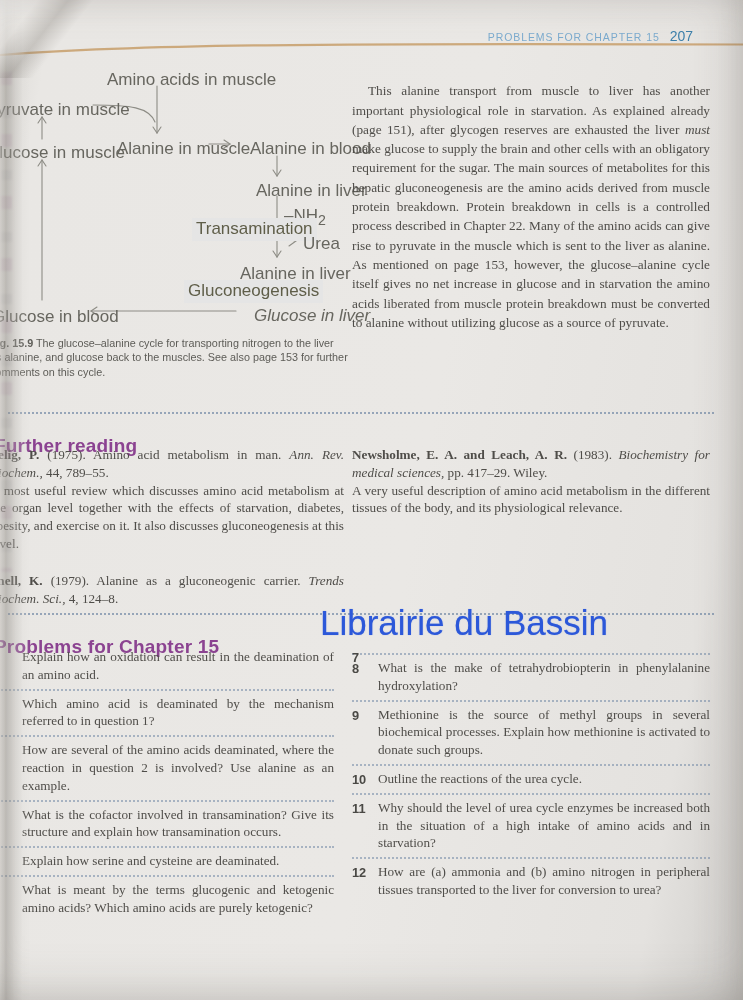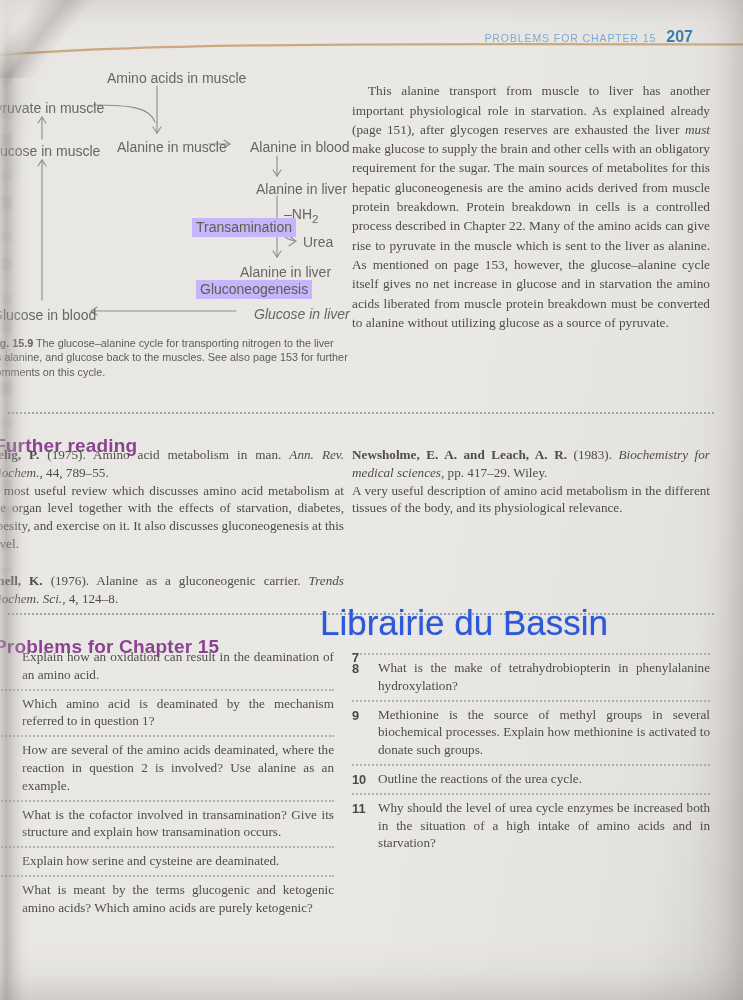--- a/index.html
+++ b/index.html
@@ -40,43 +40,43 @@
       rgba(248,247,245,.95) 0%, rgba(242,240,237,.65) 22%,
       rgba(130,125,118,.30) 40%, rgba(130,125,118,0) 55%);
   }
   
   .running-head {
     position: absolute; top: 28px; right: 50px; z-index: 2;
     display: flex; align-items: baseline; gap: 10px;
     font-family: "Liberation Sans", sans-serif;
   }
   .rh-title { font-size: 10.5px; letter-spacing: .9px; color: #7cabce; }
-  .rh-num   { font-size: 16px; font-weight: 700; color: #3d80ab; }
+  .rh-num   { font-size: 14px; font-weight: 400; color: #3d80ab; }
   .head-rule { position: absolute; left: 0; top: 38px; z-index: 2; }
 
   
   .figure {
     position: absolute; left: 0; top: 65px; width: 345px; height: 305px; z-index: 2;
-    font-family: "Liberation Sans", sans-serif; font-size: 14px; color: #67665f;
+    font-family: "Liberation Sans", sans-serif; font-size: 17px; color: #67665f;
   }
   .fnode { position: absolute; white-space: nowrap; }
   .n-amino   { left: 107px; top: 5px; }
   .n-pyr-mus { left: -14px; top: 35px; }
   .n-ala-mus { left: 117px; top: 74px; }
   .n-ala-blo { left: 250px; top: 74px; }
   .n-glu-mus { left: -14px; top: 78px; }
   .n-ala-liv { left: 242px; top: 116px; margin-left: 14px; }
   .n-nh2     { left: 284px; top: 141px; text-align: center; }
   .n-trans   { left: 192px; top: 153px; }
   .n-urea    { left: 303px; top: 169px; }
   .n-pyr-liv { left: 240px; top: 199px; }
-  .n-gluneo  { left: 184px; top: 215px; margin-left: 12px; }
+  .n-gluneo  { left: 184px; top: 215px; }
   .n-glu-liv { left: 254px; top: 241px; font-style: italic; }
   .n-glu-blo { left: -8px;  top: 242px; }
-  .hl { background: #c4b5fd; color: #5f5e49; padding: 1px 4px 2px; }
+  .hl { background: #e5e5e5; color: #5f5e49; padding: 1px 4px 2px; }
   .fig-arrows { position: absolute; left: 0; top: 0; }
   .fig-caption {
     position: absolute; left: -10px; top: 325px; width: 358px; z-index: 2;
     font-family: "Liberation Sans", sans-serif; font-size: 10.8px; line-height: 14.6px;
     color: #5d5c57; text-align: left;
   }
   .fig-caption b { font-weight: 700; }
 
   
   .intro {
@@ -188,21 +188,21 @@
 <p class="fig-caption"><b>Fig. 15.9</b><span> The glucose–alanine cycle for transporting nitrogen to the liver as alanine, and glucose back to the muscles. See also page 153 for further comments on this cycle.</span></p>
 
 <p class="intro"><span>This alanine transport from muscle to liver has another important physiological role in starvation. As explained already (page 151), after glycogen reserves are exhausted the liver </span><i>must</i><span> make glucose to supply the brain and other cells with an obligatory requirement for the sugar. The main sources of metabolites for this hepatic gluconeogenesis are the amino acids derived from muscle protein breakdown. Protein breakdown in cells is a controlled process described in Chapter 22. Many of the amino acids can give rise to pyruvate in the muscle which is sent to the liver as alanine. As mentioned on page 153, however, the glucose–alanine cycle itself gives no net increase in glucose and in starvation the amino acids liberated from muscle protein breakdown must be converted to alanine without utilizing glucose as a source of pyruvate.</span></p>
 
 <div class="rule-dotted rule-fr"></div>
 <h2 class="sec-head sec-head-fr">Further reading</h2>
 
 <div class="fr-col fr-left">
   <p class="ref"><b>Felig, P.</b><span> (1975). Amino acid metabolism in man. </span><i>Ann. Rev. Biochem.,</i><span> 44, 789–55.</span></p>
   <p class="m-note">A most useful review which discusses amino acid metabolism at the organ level together with the effects of starvation, diabetes, obesity, and exercise on it. It also discusses gluconeogenesis at this level.</p>
-  <p class="ref"><b>Snell, K.</b><span> (1976). Alanine as a gluconeogenic carrier. </span><i>Trends Biochem. Sci.,</i><span> 4, 124–8.</span></p>
+  <p class="ref"><b>Snell, K.</b><span> (1979). Alanine as a gluconeogenic carrier. </span><i>Trends Biochem. Sci.,</i><span> 4, 124–8.</span></p>
 </div>
 
 <div class="fr-col fr-right">
   <p class="ref"><b>Newsholme, E. A. and Leach, A. R.</b><span> (1983). </span><i>Biochemistry for medical sciences,</i><span> pp. 417–29. Wiley.</span></p>
   <p>A very useful description of amino acid metabolism in the different tissues of the body, and its physiological relevance.</p>
 </div>
 
 <div class="rule-dotted rule-pr"></div>
 <h2 class="sec-head sec-head-pr">Problems for Chapter 15</h2>
 
@@ -214,20 +214,21 @@
   <div class="prob"><span>Explain how serine and cysteine are deaminated.</span></div>
   <div class="prob"><span>What is meant by the terms glucogenic and ketogenic amino acids? Which amino acids are purely ketogenic?</span></div>
 </div>
 
 <div class="pr-col pr-right">
   <div class="prob"><span class="num">7</span></div>
   <div class="prob"><span class="num">8</span><span>What is the make of tetrahydrobiopterin in phenylalanine hydroxylation?</span></div>
   <div class="prob"><span class="num">9</span><span>Methionine is the source of methyl groups in several biochemical processes. Explain how methionine is activated to donate such groups.</span></div>
   <div class="prob"><span class="num">10</span><span>Outline the reactions of the urea cycle.</span></div>
   <div class="prob"><span class="num">11</span><span>Why should the level of urea cycle enzymes be increased both in the situation of a high intake of amino acids and in starvation?</span></div>
+  <div class="prob"><span class="num">12</span><span>How are (a) ammonia and (b) amino nitrogen in peripheral tissues transported to the liver for conversion to urea?</span></div>
 </div>
 
 <div class="watermark">Librairie du Bassin</div>
 
 <div class="ghost-strip"></div>
 <div class="binding"></div>
 <div class="corner-curl"></div>
 <div class="vignette"></div>
 
 </body></html>

